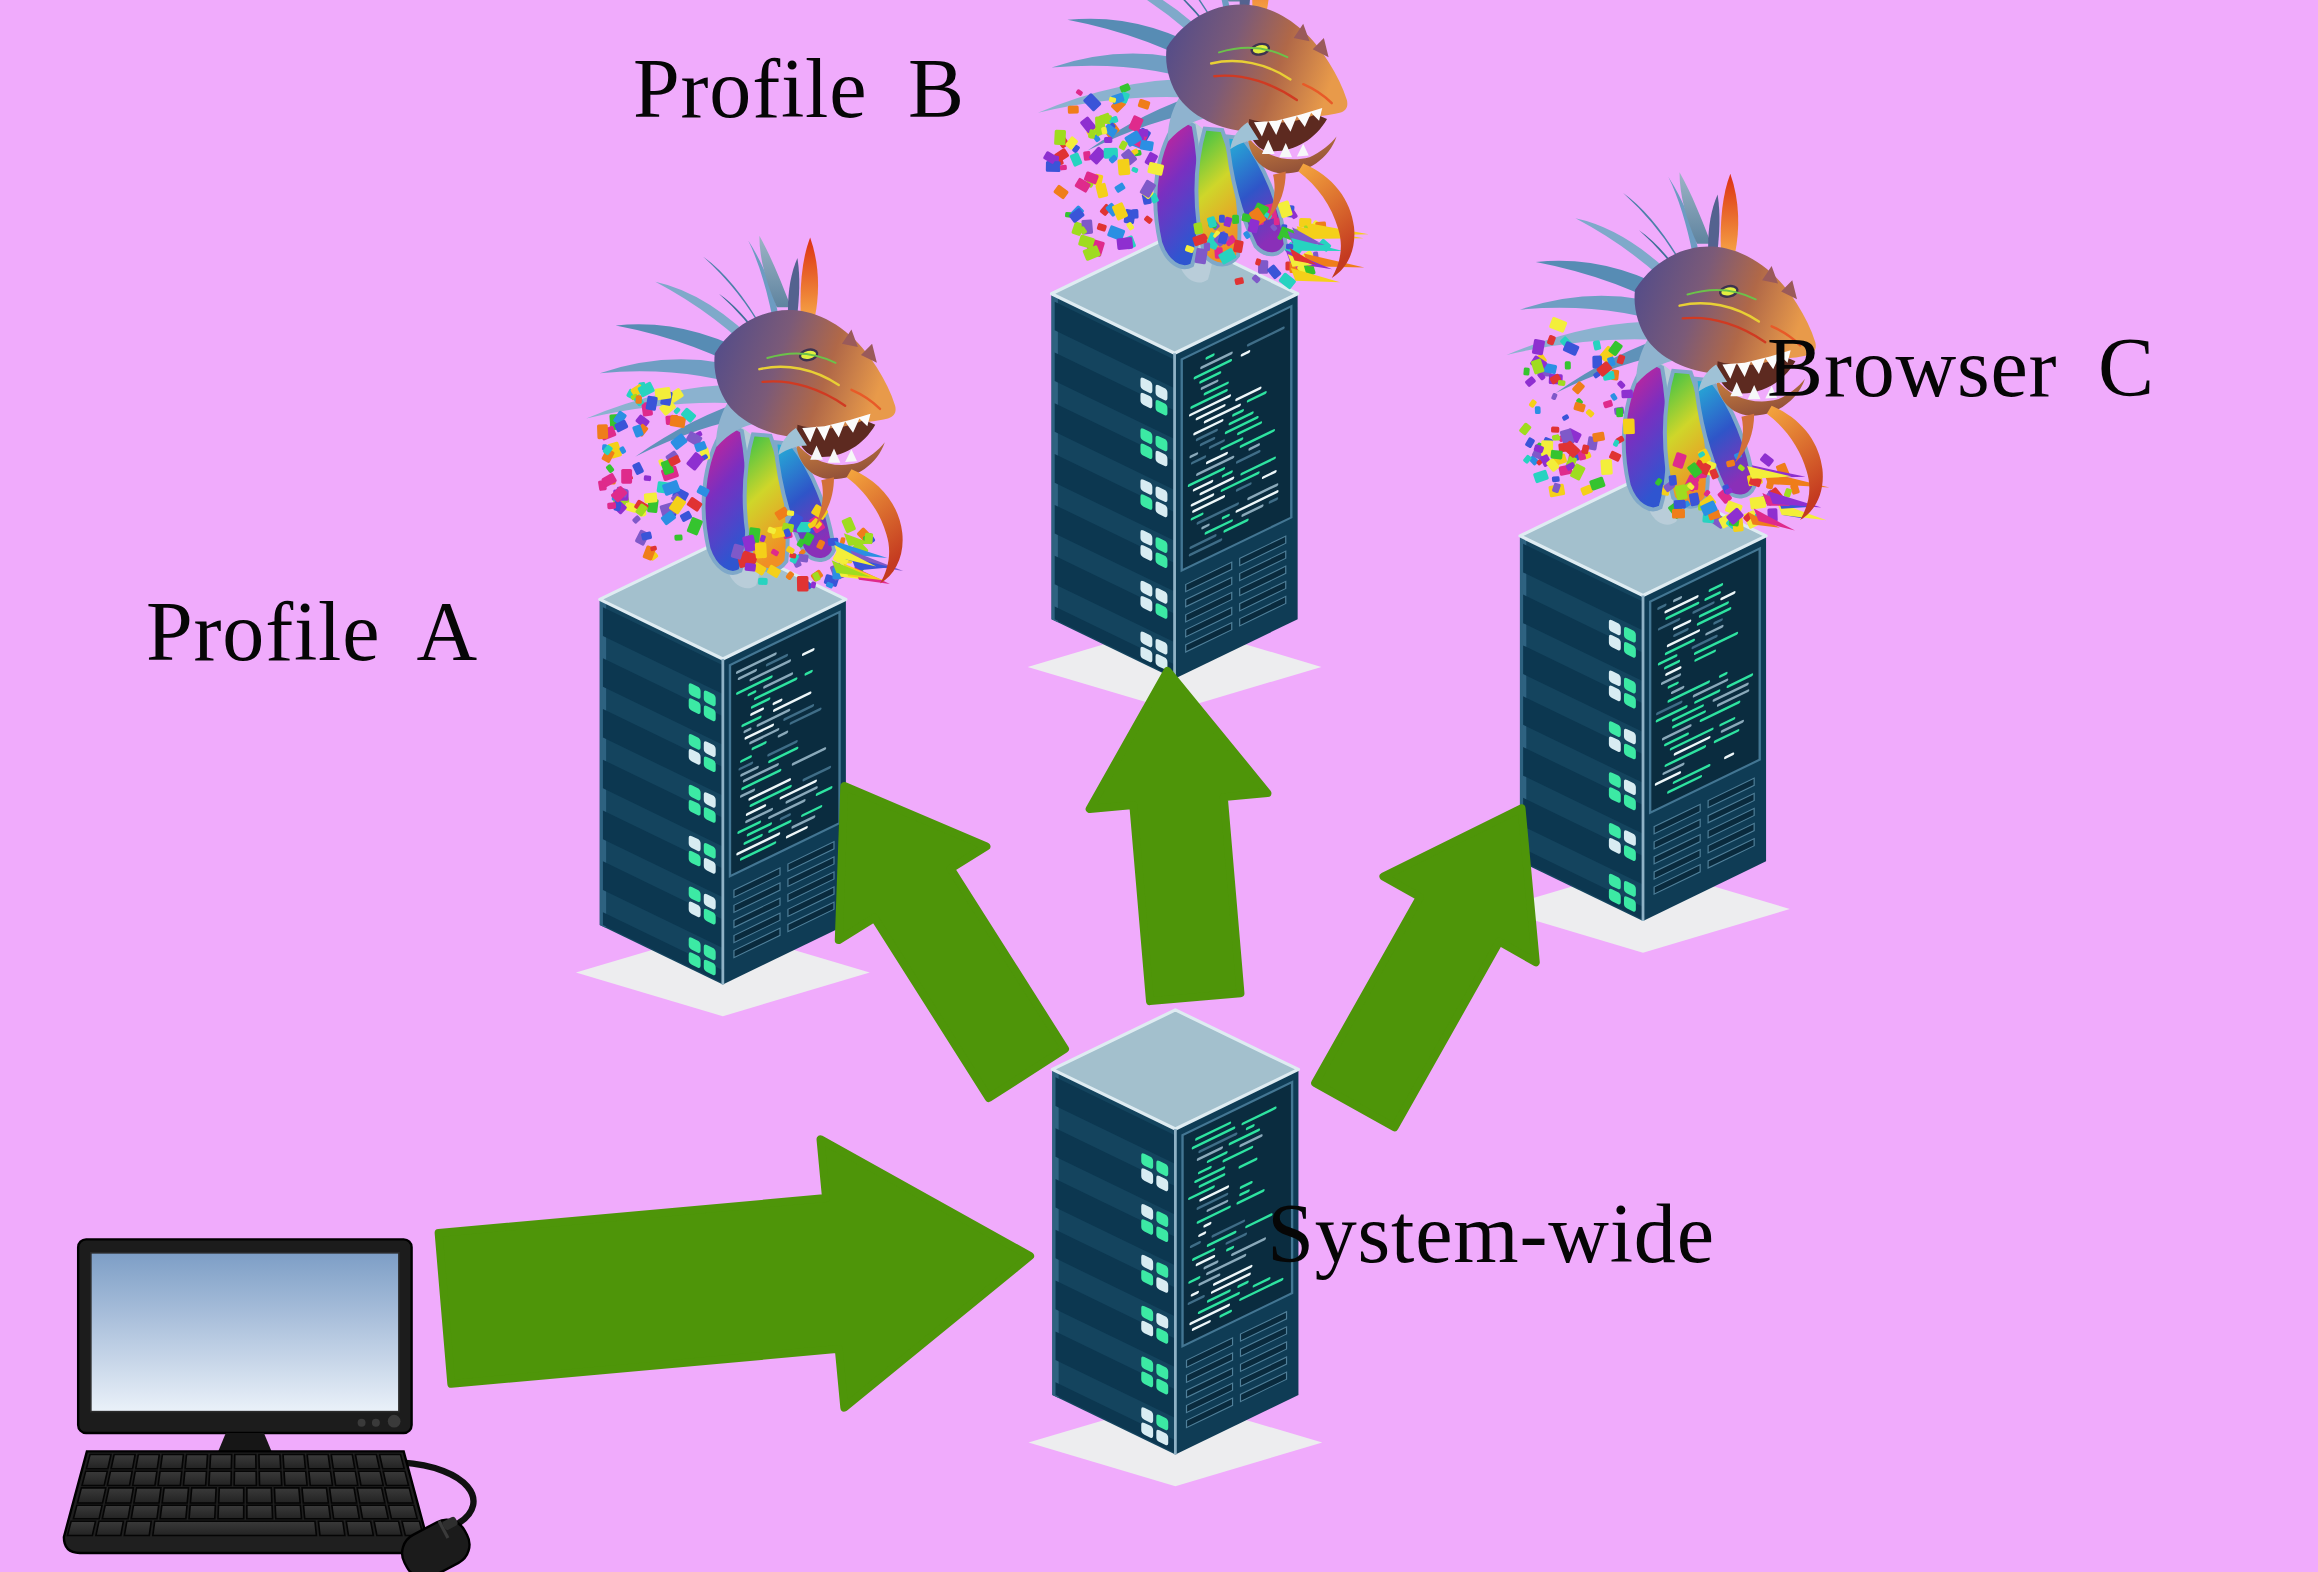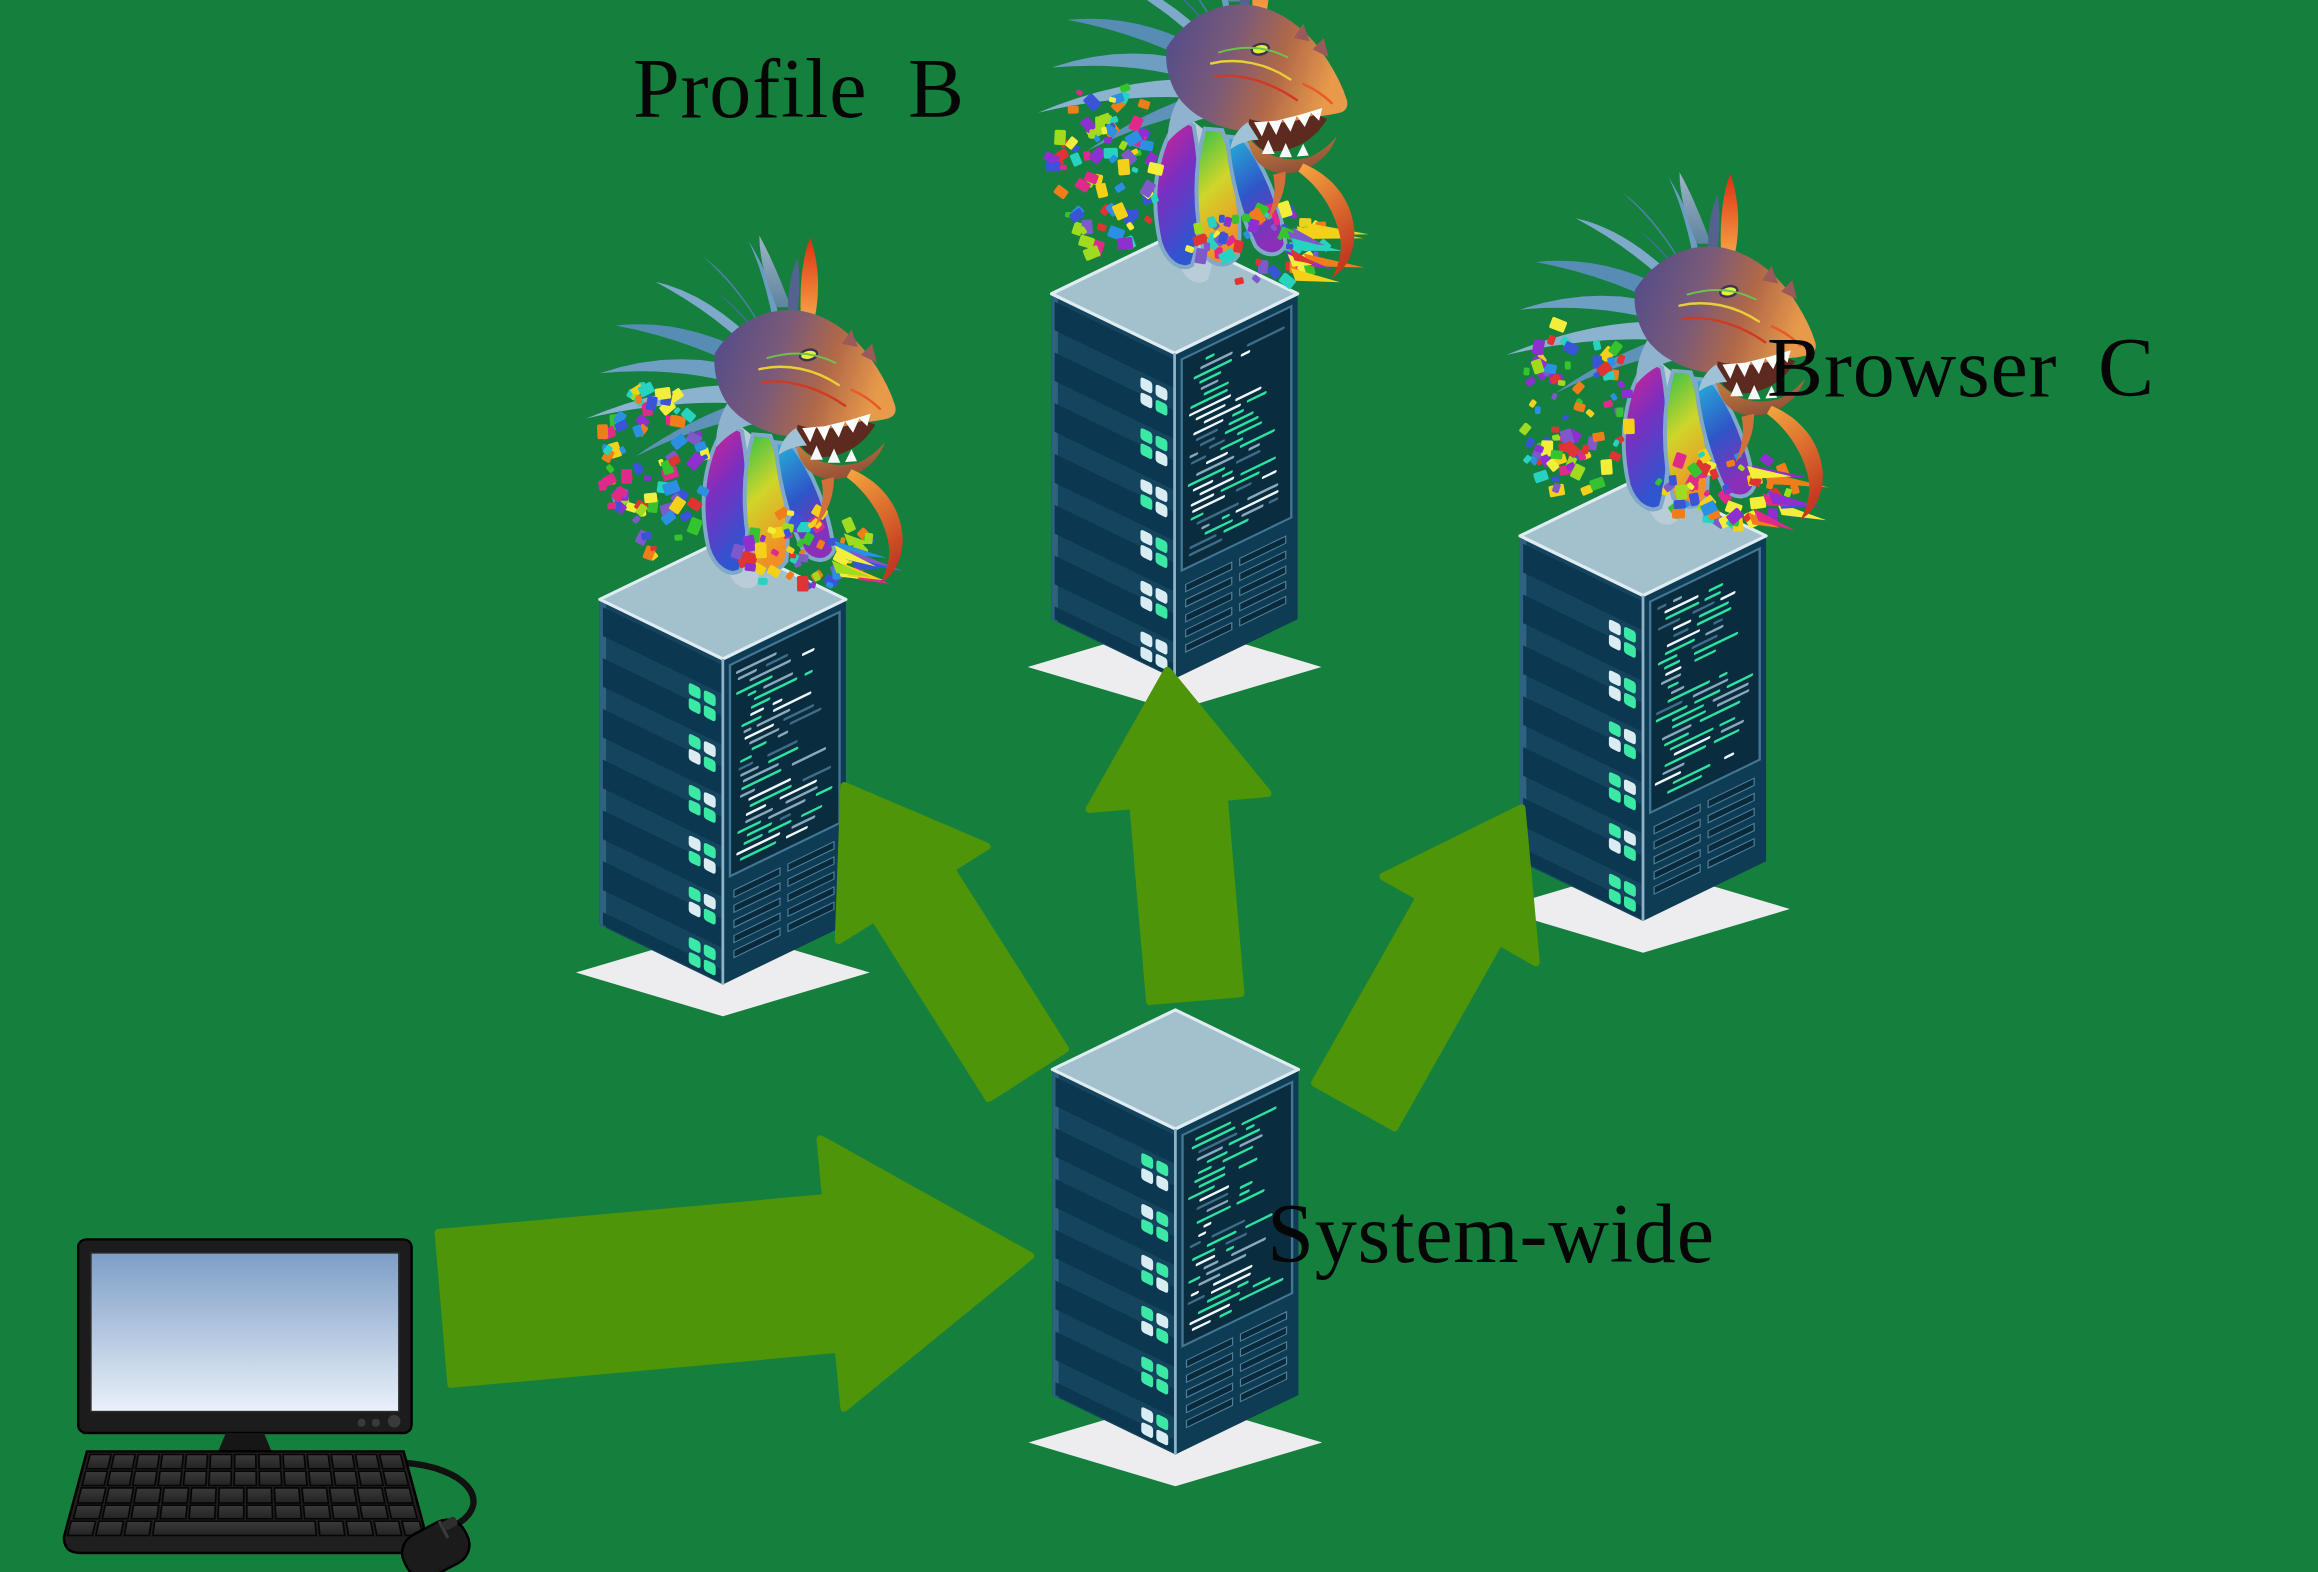--- a/index.html
+++ b/index.html
@@ -1,16 +1,16 @@
 <!DOCTYPE html>
 <html style="font-size:12.7px"><head>
 <meta charset="utf-8">
 <style>
   html,body{margin:0;padding:0;background:#ffffff;}
-  #stage{position:relative;width:2319px;height:1572px;background:#15803d;overflow:hidden;
+  #stage{position:relative;width:2319px;height:1572px;background:#f0abfc;overflow:hidden;
          font-family:"Liberation Serif","DejaVu Serif",serif;}
   #scene{position:absolute;left:0;top:0;}
   .lbl{position:absolute;transform:translate(-50%,-50%);color:#060606;font-size:84px;
        white-space:nowrap;word-spacing:19px;letter-spacing:0.8px;line-height:1;}
 </style>
 </head>
 <body>
 
 <div id="stage">
   <svg id="scene" width="2319" height="1572" viewBox="0 0 2920 1980">
@@ -1207,16 +1207,17 @@
         </g>
         <g transform="rotate(-28 548 1950)">
           <rect x="505" y="1922" width="86" height="58" rx="26" fill="#1b1b1b" stroke="#000" stroke-width="3"></rect>
           <line x1="568" y1="1922" x2="568" y2="1946" stroke="#3a3a3a" stroke-width="4"></line>
           <rect x="570" y="1925" width="18" height="12" rx="4" fill="#2e2e2e"></rect>
         </g>
       </g>
   </svg>
 
   <div class="lbl" style="left:799px;top:89px">Profile B</div>
+  <div class="lbl" style="left:312px;top:632px">Profile A</div>
   <div class="lbl" style="left:1961px;top:368px">Browser C</div>
   <div class="lbl" style="left:1491px;top:1234px">System-wide</div>
 </div>
 
 
 </body></html>

